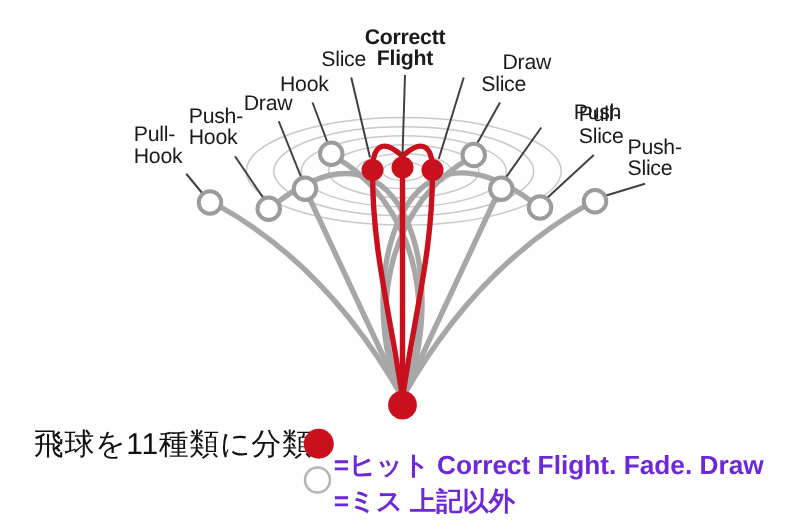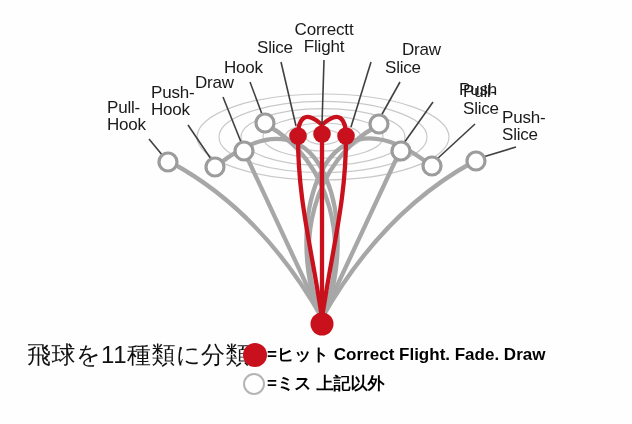--- a/index.html
+++ b/index.html
@@ -24,21 +24,21 @@
     color:#1a1a1a;
     white-space:pre-line;
   }
   .legend-title{
     position:absolute;left:27px;top:339px;
     font-size:24px;font-weight:normal;color:#111111;
     letter-spacing:0.5px;
   }
   .legend-row-text{
     position:absolute;
-    font-size:17px;font-weight:bold;color:#000000;
+    font-size:21px;font-weight:bold;color:#6d28d9;margin-top:15px;
   }
   .legend-dot{
     position:absolute;border-radius:50%;
     box-sizing:border-box;
   }
   #legend-hit-dot{left:243px;top:343px;width:24px;height:24px;background:#c9111d;}
   #legend-miss-dot{left:243px;top:373px;width:22px;height:22px;background:#ffffff;border:2px solid #b5b5b5;}
 </style>
 </head>
 <body>
@@ -107,21 +107,21 @@
     <circle class="ball-hit" cx="322" cy="324" r="11.5"></circle>
   </svg>
 
   <div class="flight-label" style="left:107px;top:100px;">Pull-
 Hook</div>
   <div class="flight-label" style="left:151px;top:85px;">Push-
 Hook</div>
   <div class="flight-label" style="left:195px;top:75px;">Draw</div>
   <div class="flight-label" style="left:224px;top:60px;">Hook</div>
   <div class="flight-label" style="left:257px;top:40px;">Slice</div>
-  <div class="flight-label" style="left:289px;top:22px;width:70px;text-align:center;">Correctt
+  <div class="flight-label" style="left:289px;top:22px;width:70px;text-align:center;font-weight:bold;">Correctt
 Flight</div>
   <div class="flight-label" style="left:358px;top:42px;margin-left:44px;">Draw</div>
   <div class="flight-label" style="left:385px;top:60px;">Slice</div>
   <div class="flight-label" style="left:417px;top:82px;margin-left:42px;">Push</div>
   <div class="flight-label" style="left:463px;top:84px;">Pull-
 Slice</div>
   <div class="flight-label" style="left:502px;top:110px;">Push-
 Slice</div>
 
   <div class="legend-title">飛球を11種類に分類</div>

